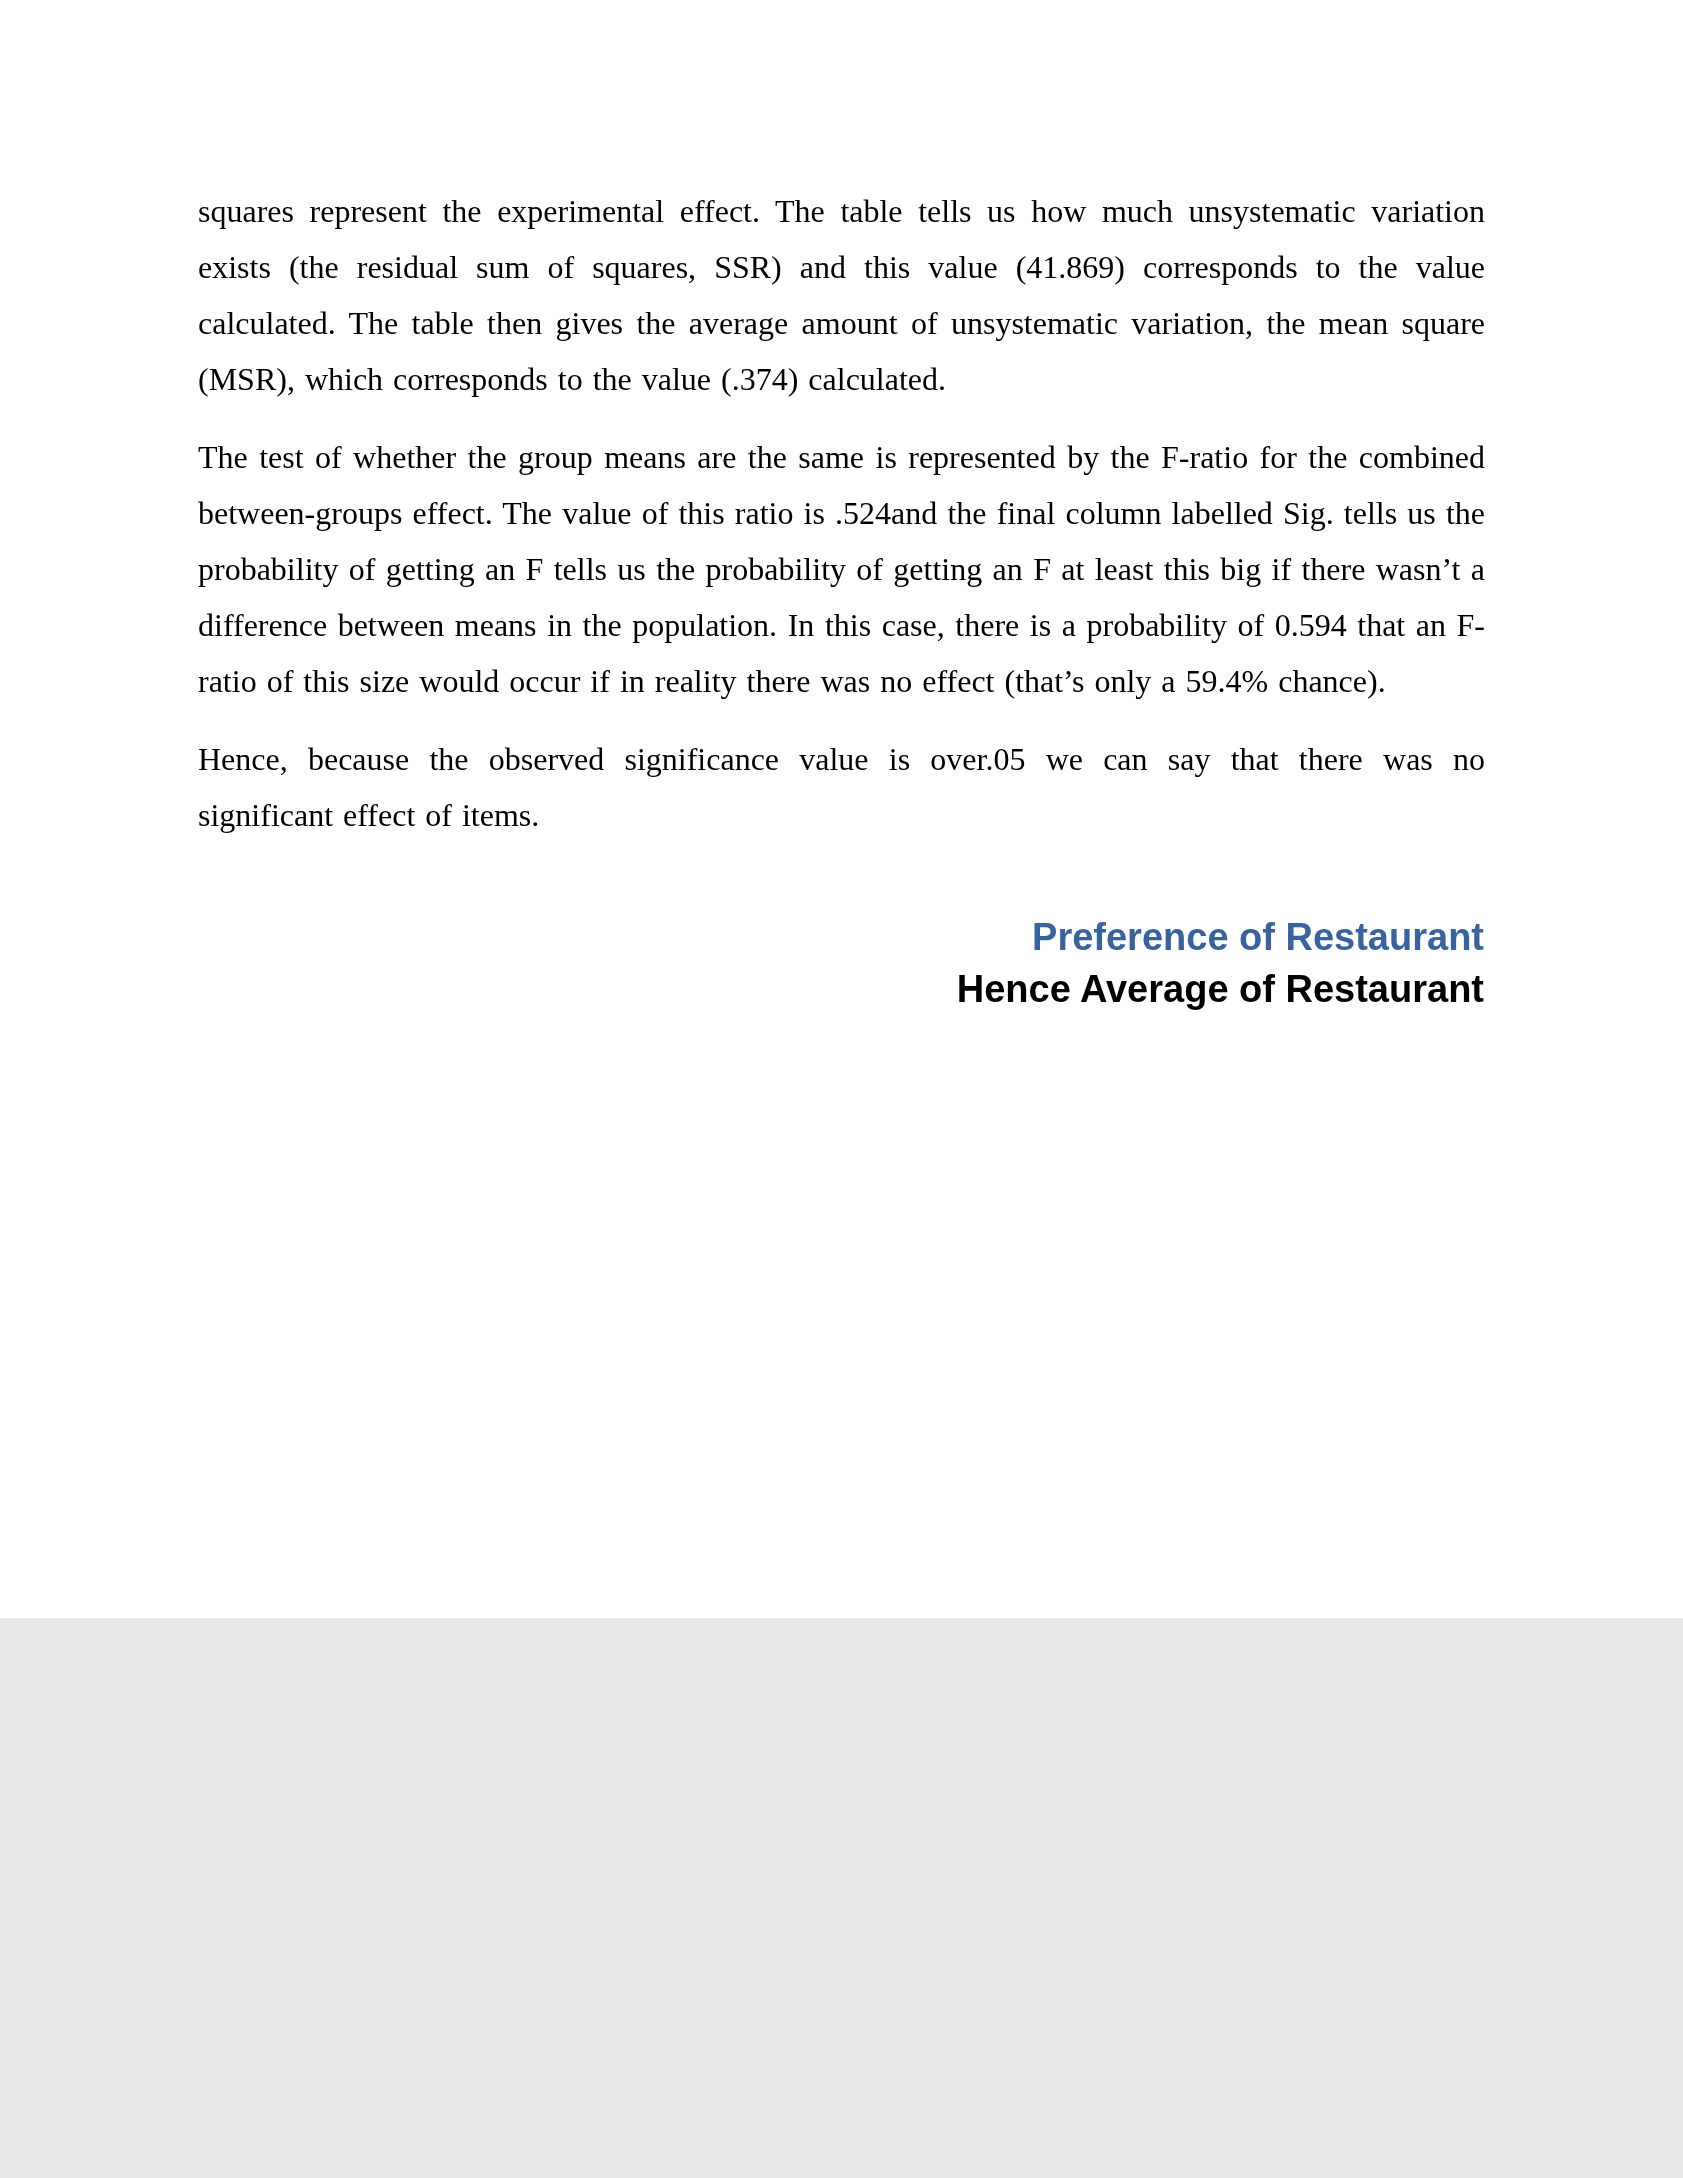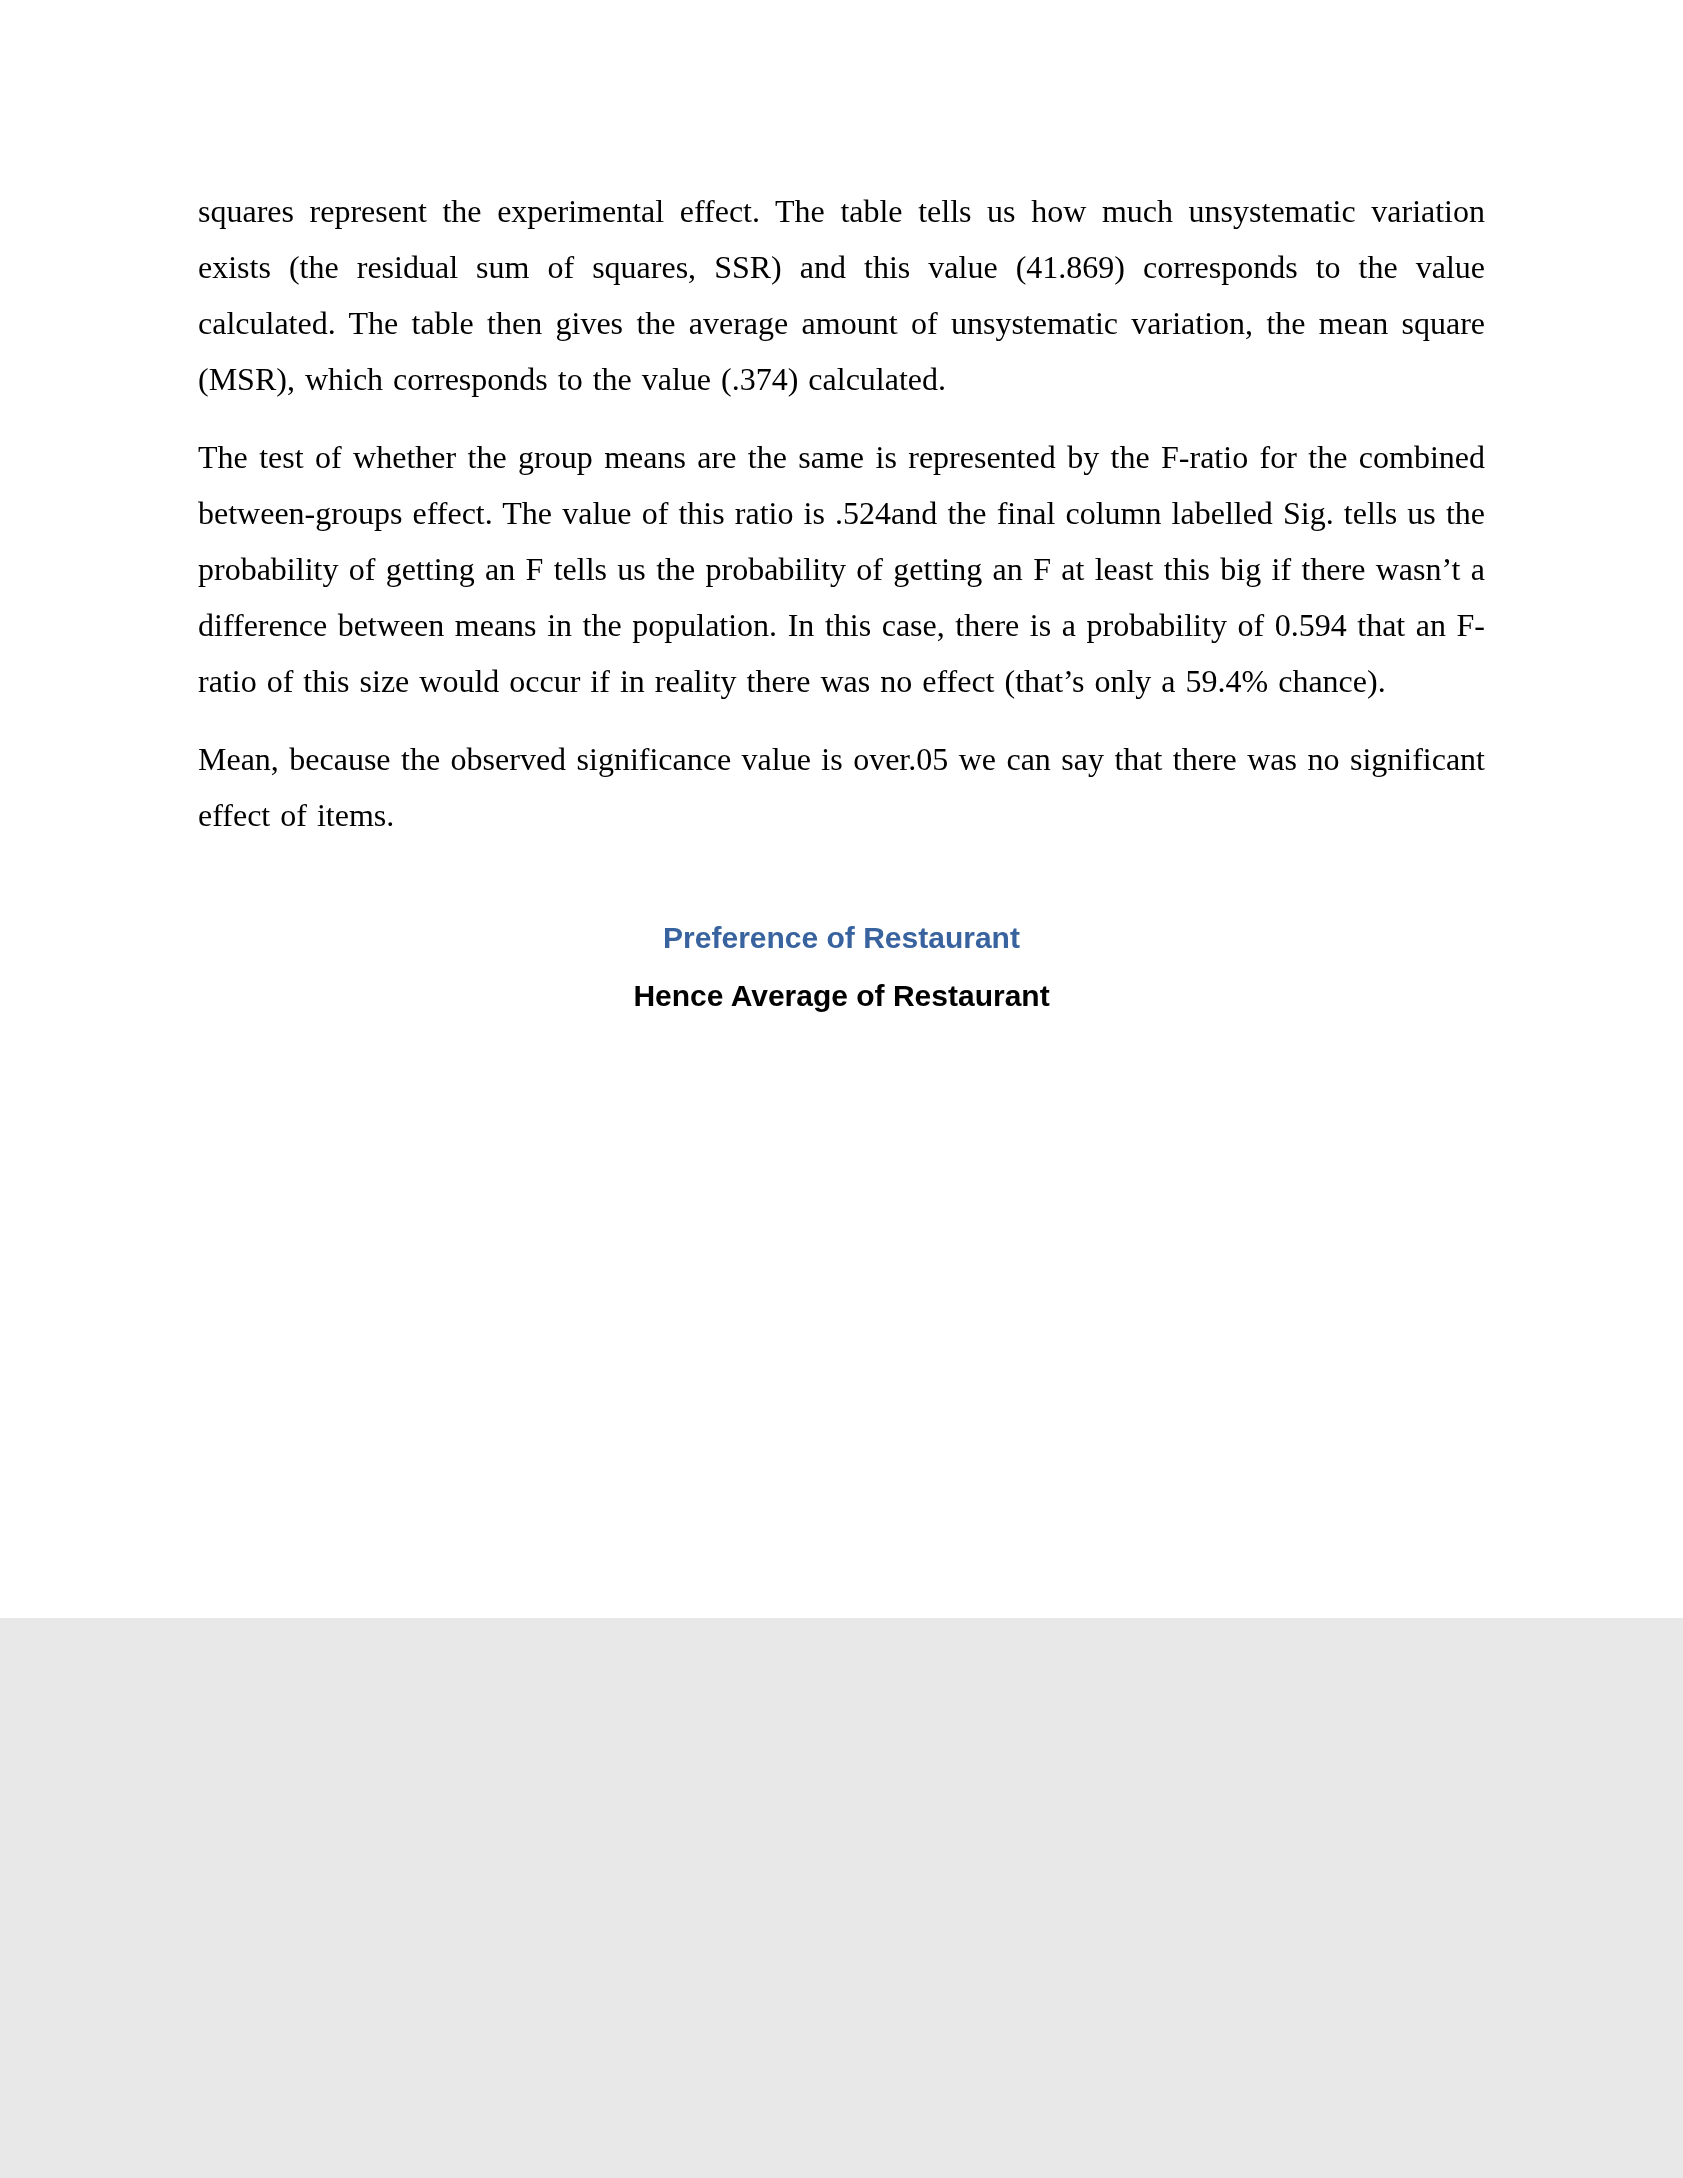--- a/index.html
+++ b/index.html
@@ -31,40 +31,40 @@
     text-justify: inter-word;
     word-spacing: 2px;
     color: var(--color-body_text, #000000);
   }
   .heading-group {
     margin-top: 69px;
   }
   .heading {
     font-family: "Liberation Sans", sans-serif;
     font-weight: 700;
-    font-size: 30px;
+    font-size: 38px;
     line-height: 51px;
-    margin: 7px;
-    text-align: center;
+    margin: 1px;
+    text-align: right;
   }
   .heading-section {
     color: var(--color-heading_accent, #38639f);
   }
   .heading-subsection {
     color: var(--color-body_text, #000000);
   }
 </style>
 </head>
 <body>
 
 <div class="page">
   <div class="content">
     <p class="body-para">squares represent the experimental effect. The table tells us how much unsystematic variation exists (the residual sum of squares, SSR) and this value (41.869) corresponds to the value calculated. The table then gives the average amount of unsystematic variation, the mean square (MSR), which corresponds to the value (.374) calculated.</p>
     <p class="body-para">The test of whether the group means are the same is represented by the F-ratio for the combined between-groups effect. The value of this ratio is .524and the final column labelled Sig. tells us the probability of getting an F tells us the probability of getting an F at least this big if there wasn’t a difference between means in the population. In this case, there is a probability of 0.594 that an F-ratio of this size would occur if in reality there was no effect (that’s only a 59.4% chance).</p>
-    <p class="body-para">Mean, because the observed significance value is over.05 we can say that there was no significant effect of items.</p>
+    <p class="body-para">Hence, because the observed significance value is over.05 we can say that there was no significant effect of items.</p>
 
     <div class="heading-group">
       <h1 class="heading heading-section">Preference of Restaurant</h1>
       <h2 class="heading heading-subsection">Hence Average of Restaurant</h2>
     </div>
   </div>
 </div>
 
 
 </body></html>

